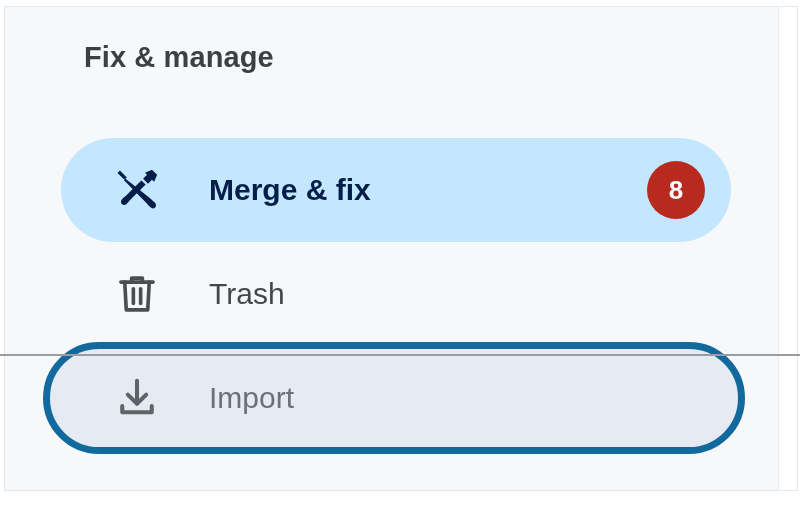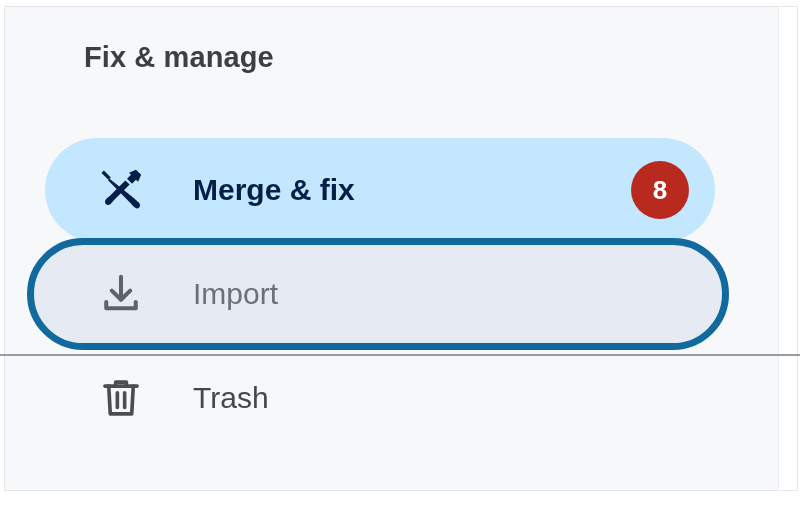--- a/index.html
+++ b/index.html
@@ -71,21 +71,21 @@
     font-size: 29px;
     font-weight: 700;
     letter-spacing: 0.1px;
     color: #3c4043;
     white-space: nowrap;
   }
 
   
   .nav-list {
     position: absolute;
-    left: 0;
+    left: 16px;
     top: 131px;
     width: 775px;
     text-decoration: underline;
   }
 
   .nav-row {
     position: relative;
     height: 104px;
     margin-bottom: 0;
   }
@@ -208,54 +208,54 @@
             </svg>
           </span>
 
           <span class="nav-label label-selected">Merge &amp; fix</span>
 
           <span class="badge">8</span>
         </div>
       </div>
 
       <div class="nav-row">
-        <div class="pill focused">
-
-          <span class="nav-icon">
-            <svg width="46" height="46" viewBox="0 0 24 24" aria-hidden="true">
-              <g fill="none" stroke="#5f6368" stroke-width="2.1" stroke-linecap="round" stroke-linejoin="round">
-                <path d="M12 3 L12 14.4"></path>
-                <path d="M7.2 10.2 L12 15 L16.8 10.2"></path>
-                <path d="M4.3 16.2 L4.3 19.4 L19.7 19.4 L19.7 16.2"></path>
-              </g>
-            </svg>
-          </span>
-
-          <span class="nav-label label-muted">Import</span>
-        </div>
-      </div>
-
-      <div class="nav-row">
         <div class="pill">
 
           <span class="nav-icon">
             <svg width="46" height="46" viewBox="0 0 24 24" aria-hidden="true">
               <g fill="none" stroke="#4a4d51" stroke-width="1.9" stroke-linecap="round" stroke-linejoin="round">
                 <path d="M3.6 5.8 L20.4 5.8"></path>
                 <path d="M9.2 5.6 L9.2 3.7 L14.8 3.7 L14.8 5.6"></path>
                 <path d="M5.6 5.8 L6.4 20.3 L17.6 20.3 L18.4 5.8"></path>
                 <path d="M10.1 9.3 L10.1 16.9"></path>
                 <path d="M13.9 9.3 L13.9 16.9"></path>
               </g>
             </svg>
           </span>
 
           <span class="nav-label label-normal">Trash</span>
         </div>
       </div>
 
+      <div class="nav-row">
+        <div class="pill focused">
+
+          <span class="nav-icon">
+            <svg width="46" height="46" viewBox="0 0 24 24" aria-hidden="true">
+              <g fill="none" stroke="#5f6368" stroke-width="2.1" stroke-linecap="round" stroke-linejoin="round">
+                <path d="M12 3 L12 14.4"></path>
+                <path d="M7.2 10.2 L12 15 L16.8 10.2"></path>
+                <path d="M4.3 16.2 L4.3 19.4 L19.7 19.4 L19.7 16.2"></path>
+              </g>
+            </svg>
+          </span>
+
+          <span class="nav-label label-muted">Import</span>
+        </div>
+      </div>
+
     </div>
   </div>
 
   <div class="right-gutter"></div>
   <div class="bottom-rule"></div>
 
 </div>
 
 </body></html>

